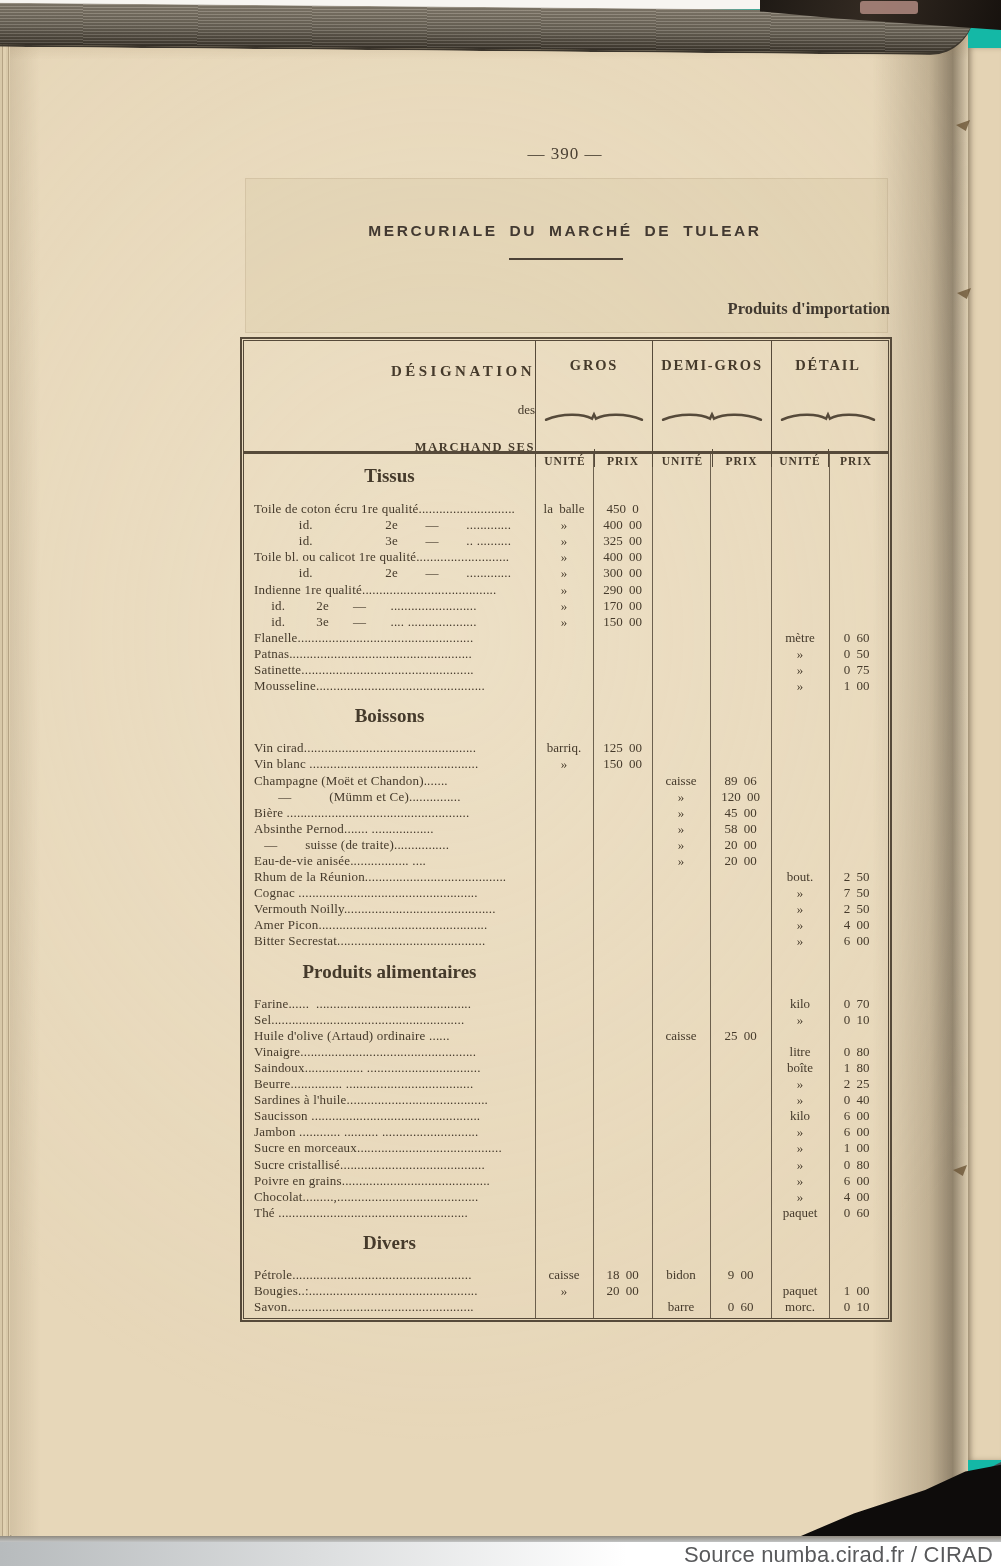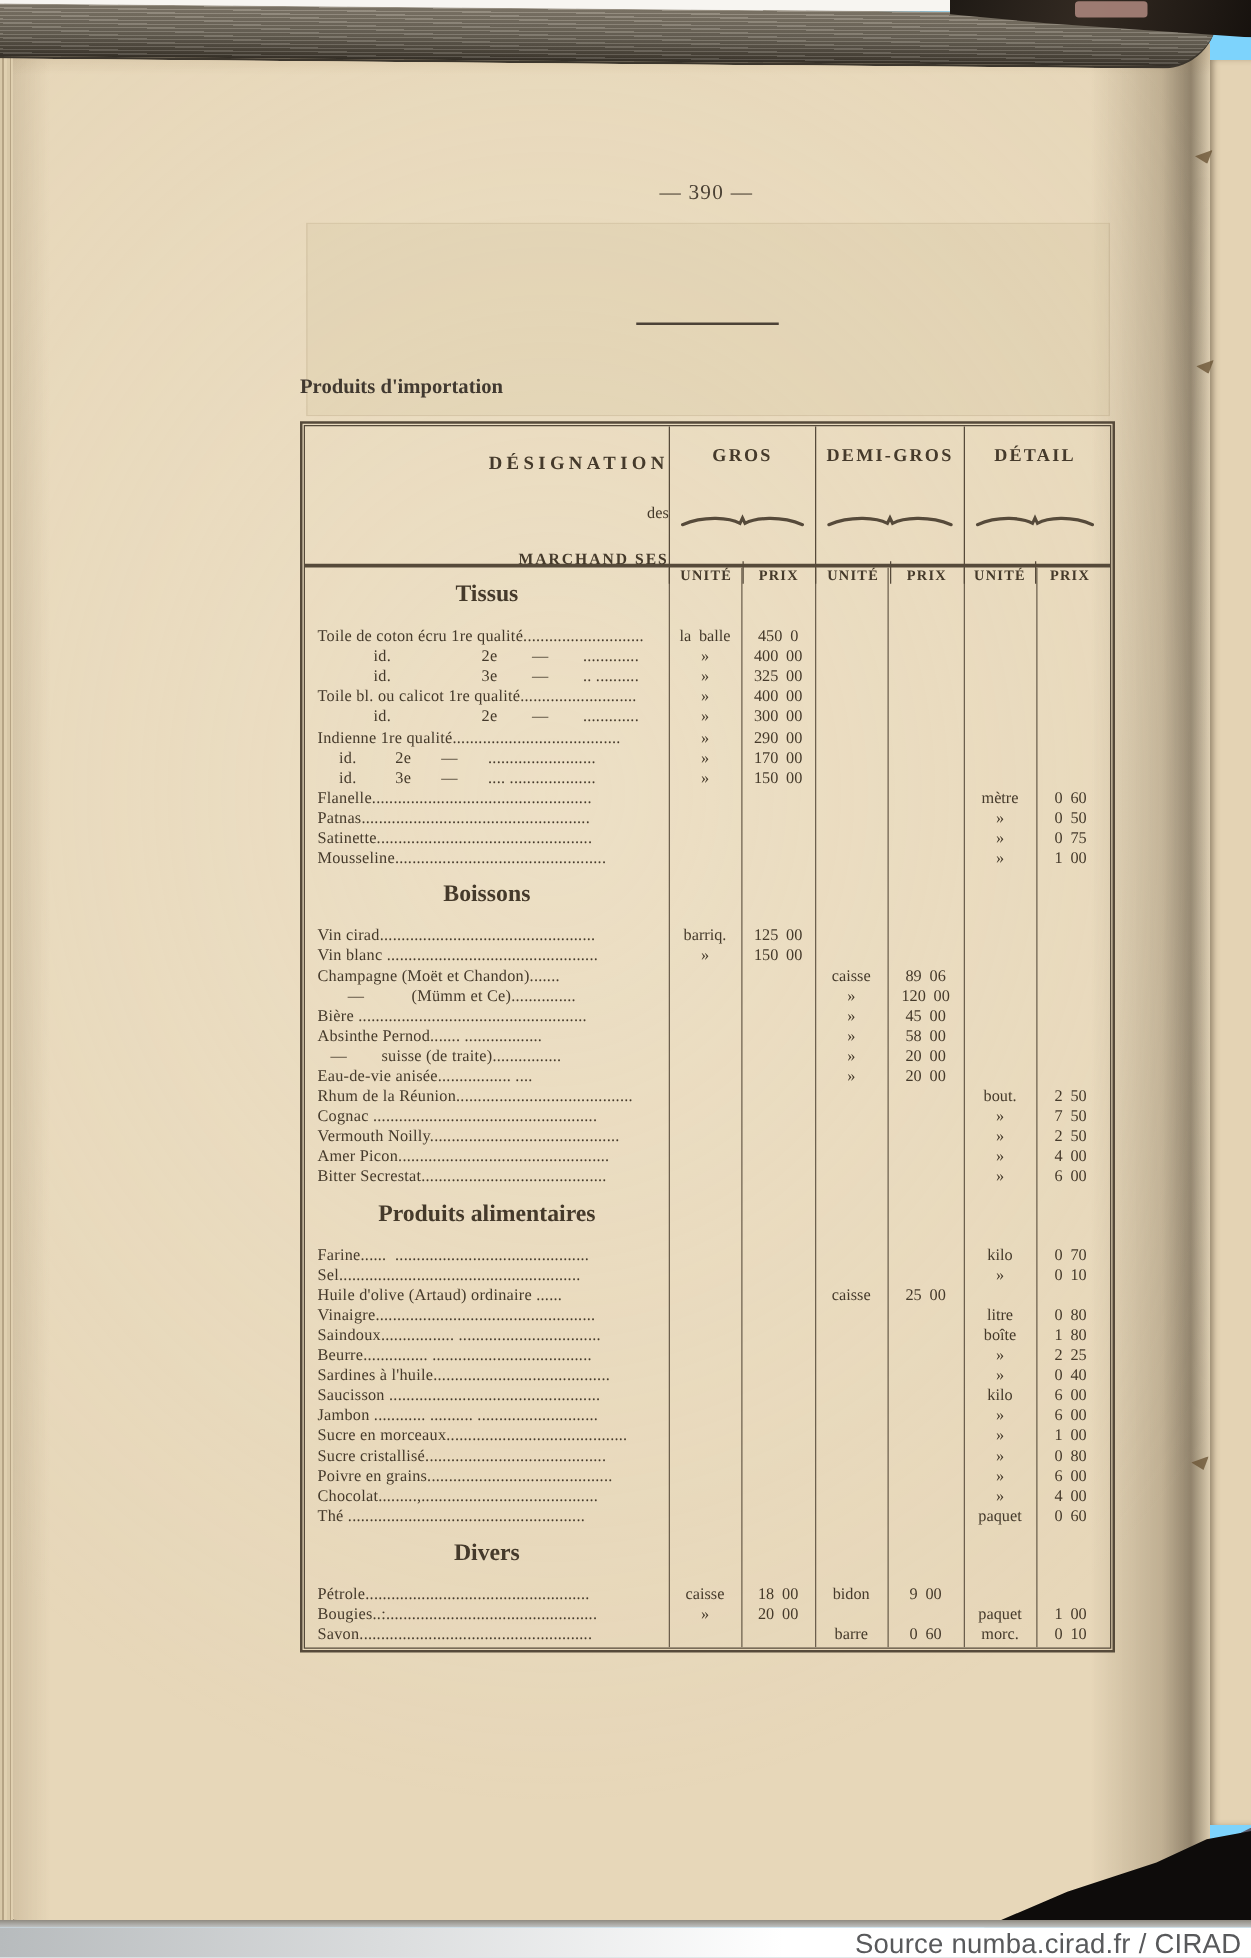--- a/index.html
+++ b/index.html
@@ -5,21 +5,21 @@
   :root{
     --page:#e7d7b9; --page2:#e2d1b0; --ink:#453a2b; --line:#564a3a;
     --band:#6e675a; --src:#58595b;
   }
   html,body{margin:0;padding:0;}
   body{width:1001px;height:1566px;position:relative;overflow:hidden;background:#ffffff;
        font-family:"Liberation Serif","DejaVu Serif",serif;color:var(--ink);}
   .abs{position:absolute;}
 
   
-  .photo{position:absolute;inset:0;background:#7dd3fc;}
+  .photo{position:absolute;inset:0;background:#14b8a6;}
   .top-white{left:0;top:0;width:820px;height:9px;background:#f7f5f1;}
   .top-dark{left:760px;top:0;width:241px;height:30px;background:linear-gradient(105deg,#1f1a15 0%,#332a22 45%,#17120e 100%);
             clip-path:polygon(0 0,100% 0,100% 100%,32% 62%,0 38%);}
   .headband{left:860px;top:1px;width:58px;height:13px;background:#b08a80;border-radius:3px;opacity:.85;}
   .edge-band{left:-6px;top:7px;width:980px;height:42px;
     background:
       repeating-linear-gradient(180deg, rgba(255,255,255,.12) 0 1px, rgba(0,0,0,.12) 1px 3px),
       linear-gradient(180deg,#8a8172 0%,#6e675a 55%,#4c453a 90%,#3a342b 100%);
     border-bottom:2px solid #3c362d;
     transform:rotate(.5deg);
@@ -50,21 +50,21 @@
   .source-text{position:absolute;right:8px;top:0px;font-family:"Liberation Sans","DejaVu Sans",sans-serif;
     font-size:22px;color:var(--src);letter-spacing:.2px;}
 
   
   .content{position:absolute;inset:0;}
   .pageno{left:240px;top:144px;width:650px;text-align:center;font-size:17px;letter-spacing:1px;color:#4b4134;}
   .doc-title{left:240px;top:222px;width:650px;text-align:center;
     font-family:"Liberation Sans","DejaVu Sans",sans-serif;font-weight:700;
     font-size:15.5px;letter-spacing:2.6px;color:#423931;word-spacing:5px;}
   .title-rule{left:509px;top:258px;width:114px;height:2px;background:#4c4237;}
-  .subtitle{left:240px;top:299px;width:650px;text-align:left;font-weight:700;font-size:16.5px;color:#413930;}
+  .subtitle{left:240px;top:299px;width:650px;text-align:right;font-weight:700;font-size:16.5px;color:#413930;}
 
   
   .ptable{left:240px;top:337px;width:648px;height:981px;border:2px solid var(--line);}
   .ptable .inner{position:absolute;inset:1px;border:1px solid var(--line);overflow:hidden;}
   .thead{position:absolute;left:0;top:0;right:0;height:110px;border-bottom:3px solid var(--line);
     display:grid;grid-template-columns:291px 117px 119px 113px;}
   .th-designation{display:flex;flex-direction:column;justify-content:space-between;
     padding:22px 0 12px;text-align:right;}
   .th-designation .l1{font-weight:700;font-size:15px;letter-spacing:3.5px;}
   .th-designation .l2{font-size:13px;}
@@ -100,20 +100,21 @@
   <div class="abs edge-band"></div>
   <div class="abs top-dark"></div>
   <div class="abs headband"></div>
   <div class="abs tear" style="left:956px;top:120px;"></div>
   <div class="abs tear" style="left:957px;top:288px;"></div>
   <div class="abs tear" style="left:953px;top:1165px;"></div>
   <div class="abs ghost"></div>
 
   <div class="content">
     <div class="abs pageno">— 390 —</div>
+    <div class="abs doc-title">MERCURIALE DU MARCHÉ DE TULEAR</div>
     <div class="abs title-rule"></div>
     <div class="abs subtitle">Produits d'importation</div>
 
     <div class="abs ptable">
       <div class="inner">
         <div class="thead">
           <div class="th-designation">
             <div class="l1">DÉSIGNATION</div>
             <div class="l2">des</div>
             <div class="l3">MARCHAND SES</div>

